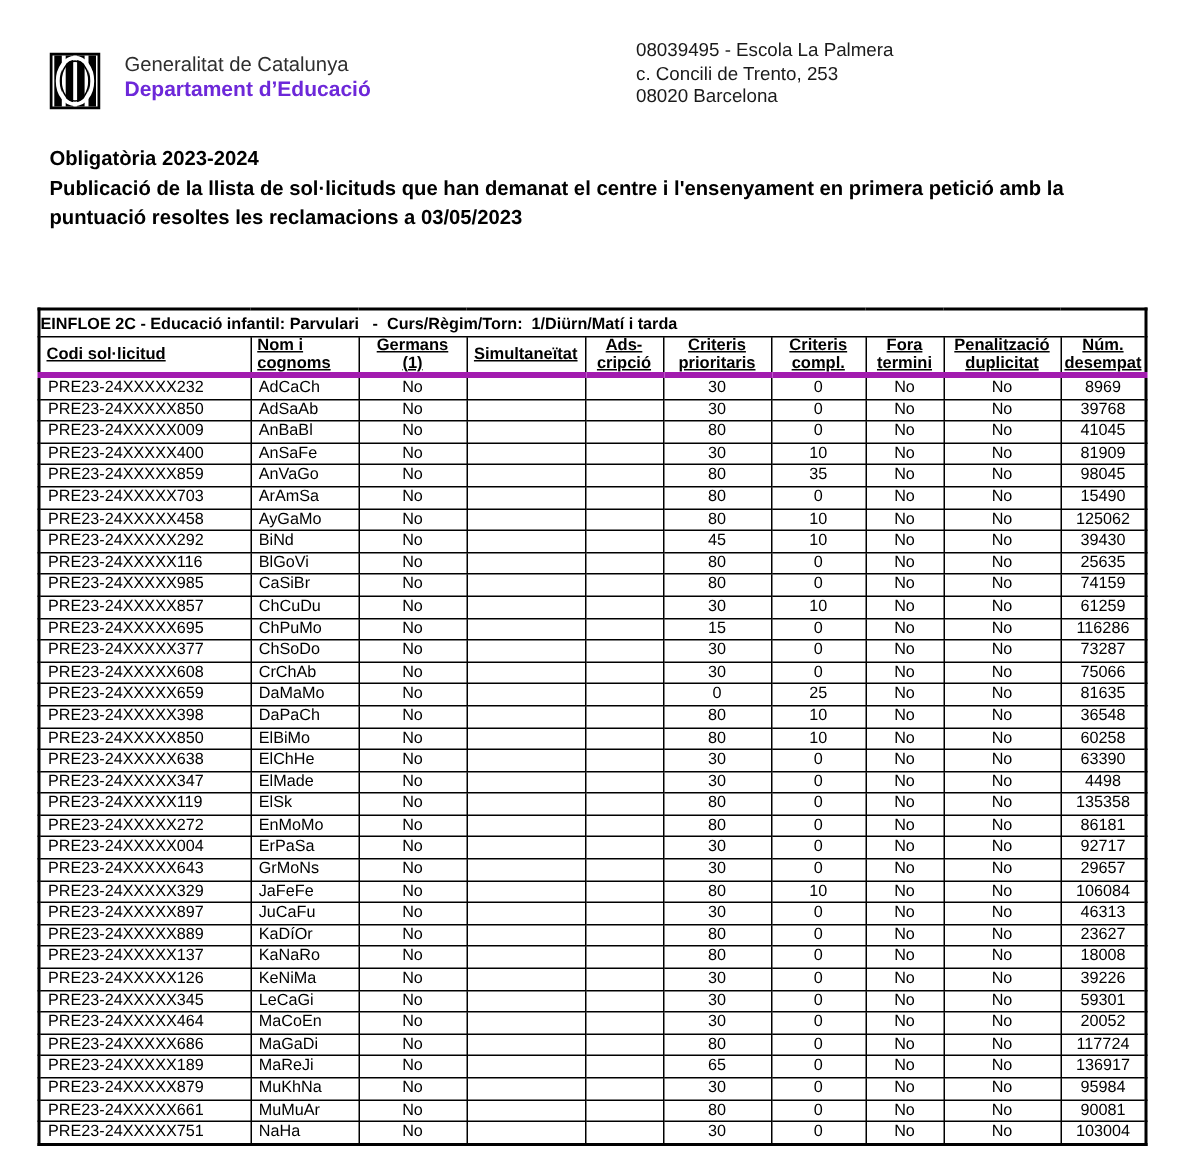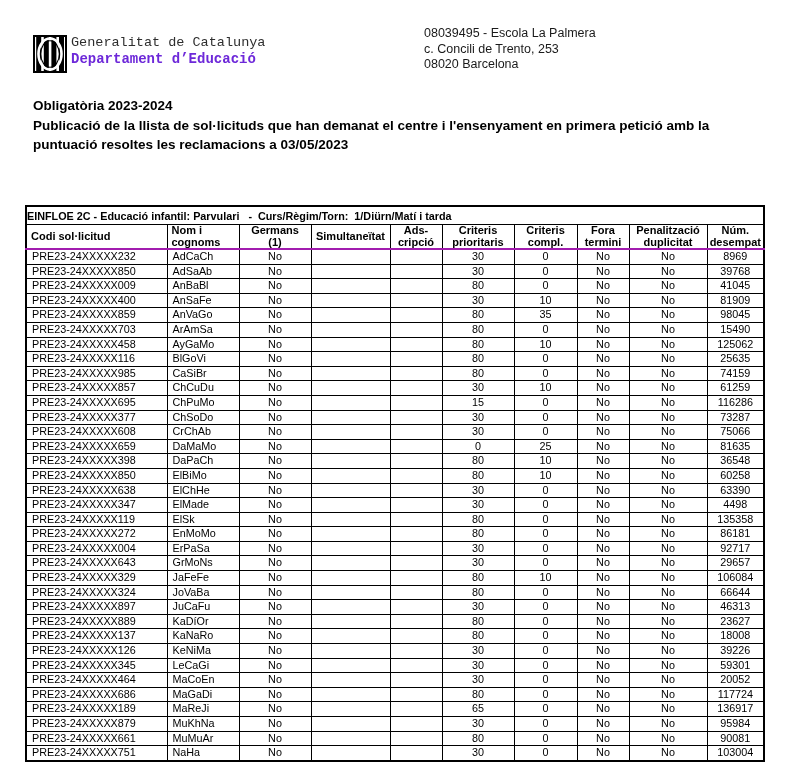--- a/index.html
+++ b/index.html
@@ -8,21 +8,21 @@
     background: #ffffff;
     position: relative;
     overflow: hidden;
     font-family: "Liberation Sans", sans-serif;
     color: #000;
   }
 
   
   .brand { position: absolute; left: 33px; top: 31px; display: flex; align-items: flex-start; }
   .brand .logo { flex: 0 0 auto; margin-top: 4px; }
-  .brand .orgtext { margin-left: 4px; padding-top: 3px; font-family: Liberation Mono, monospace; }
+  .brand .orgtext { margin-left: 16px; padding-top: 3px; }
   .org-line1 { font-size: 13.5px; color: #2e2e2e; line-height: 17px; }
   .org-line2 { font-size: 14px; font-weight: bold; color: #6d28d9; line-height: 17px; }
 
   
   .center-address { position: absolute; left: 424px; top: 26px; font-size: 12.5px; line-height: 15.5px; color: #1a1a1a; }
 
   
   .doc-titles { position: absolute; left: 33px; top: 96px; width: 712px; font-weight: bold; font-size: 13.5px; line-height: 19.5px; color: #000; }
 
   
@@ -48,21 +48,22 @@
     border-bottom: 2px solid #000;
   }
   tr.col-headers th {
     height: 23px;
     font-weight: bold;
     font-size: 11px;
     line-height: 11.5px;
     text-align: center;
     vertical-align: middle;
     white-space: pre-line;
-    border-bottom: 2px solid #a21caf;
+    border-bottom: 4px solid #a21caf;
+    text-decoration: underline;
   }
   tr.col-headers th.al { text-align: left; padding-left: 4px; }
   table.list td { height: 13.6px; line-height: 13.6px; white-space: nowrap; }
   table.list td.al { text-align: left; padding-left: 5px; }
   table.list td.ac { text-align: center; }
 </style>
 </head>
 <body>
 
 <div class="brand">
@@ -212,20 +213,32 @@
           <td class="ac">No</td>
           <td class="ac"></td>
           <td class="ac"></td>
           <td class="ac">80</td>
           <td class="ac">10</td>
           <td class="ac">No</td>
           <td class="ac">No</td>
           <td class="ac">125062</td>
         </tr>
         <tr>
+          <td class="al">PRE23-24XXXXX292</td>
+          <td class="al">BiNd</td>
+          <td class="ac">No</td>
+          <td class="ac"></td>
+          <td class="ac"></td>
+          <td class="ac">45</td>
+          <td class="ac">10</td>
+          <td class="ac">No</td>
+          <td class="ac">No</td>
+          <td class="ac">39430</td>
+        </tr>
+        <tr>
           <td class="al">PRE23-24XXXXX116</td>
           <td class="al">BlGoVi</td>
           <td class="ac">No</td>
           <td class="ac"></td>
           <td class="ac"></td>
           <td class="ac">80</td>
           <td class="ac">0</td>
           <td class="ac">No</td>
           <td class="ac">No</td>
           <td class="ac">25635</td>
@@ -402,32 +415,20 @@
           <td class="al">PRE23-24XXXXX329</td>
           <td class="al">JaFeFe</td>
           <td class="ac">No</td>
           <td class="ac"></td>
           <td class="ac"></td>
           <td class="ac">80</td>
           <td class="ac">10</td>
           <td class="ac">No</td>
           <td class="ac">No</td>
           <td class="ac">106084</td>
-        </tr>
-        <tr>
-          <td class="al">PRE23-24XXXXX324</td>
-          <td class="al">JoVaBa</td>
-          <td class="ac">No</td>
-          <td class="ac"></td>
-          <td class="ac"></td>
-          <td class="ac">80</td>
-          <td class="ac">0</td>
-          <td class="ac">No</td>
-          <td class="ac">No</td>
-          <td class="ac">66644</td>
         </tr>
         <tr>
           <td class="al">PRE23-24XXXXX897</td>
           <td class="al">JuCaFu</td>
           <td class="ac">No</td>
           <td class="ac"></td>
           <td class="ac"></td>
           <td class="ac">30</td>
           <td class="ac">0</td>
           <td class="ac">No</td>

